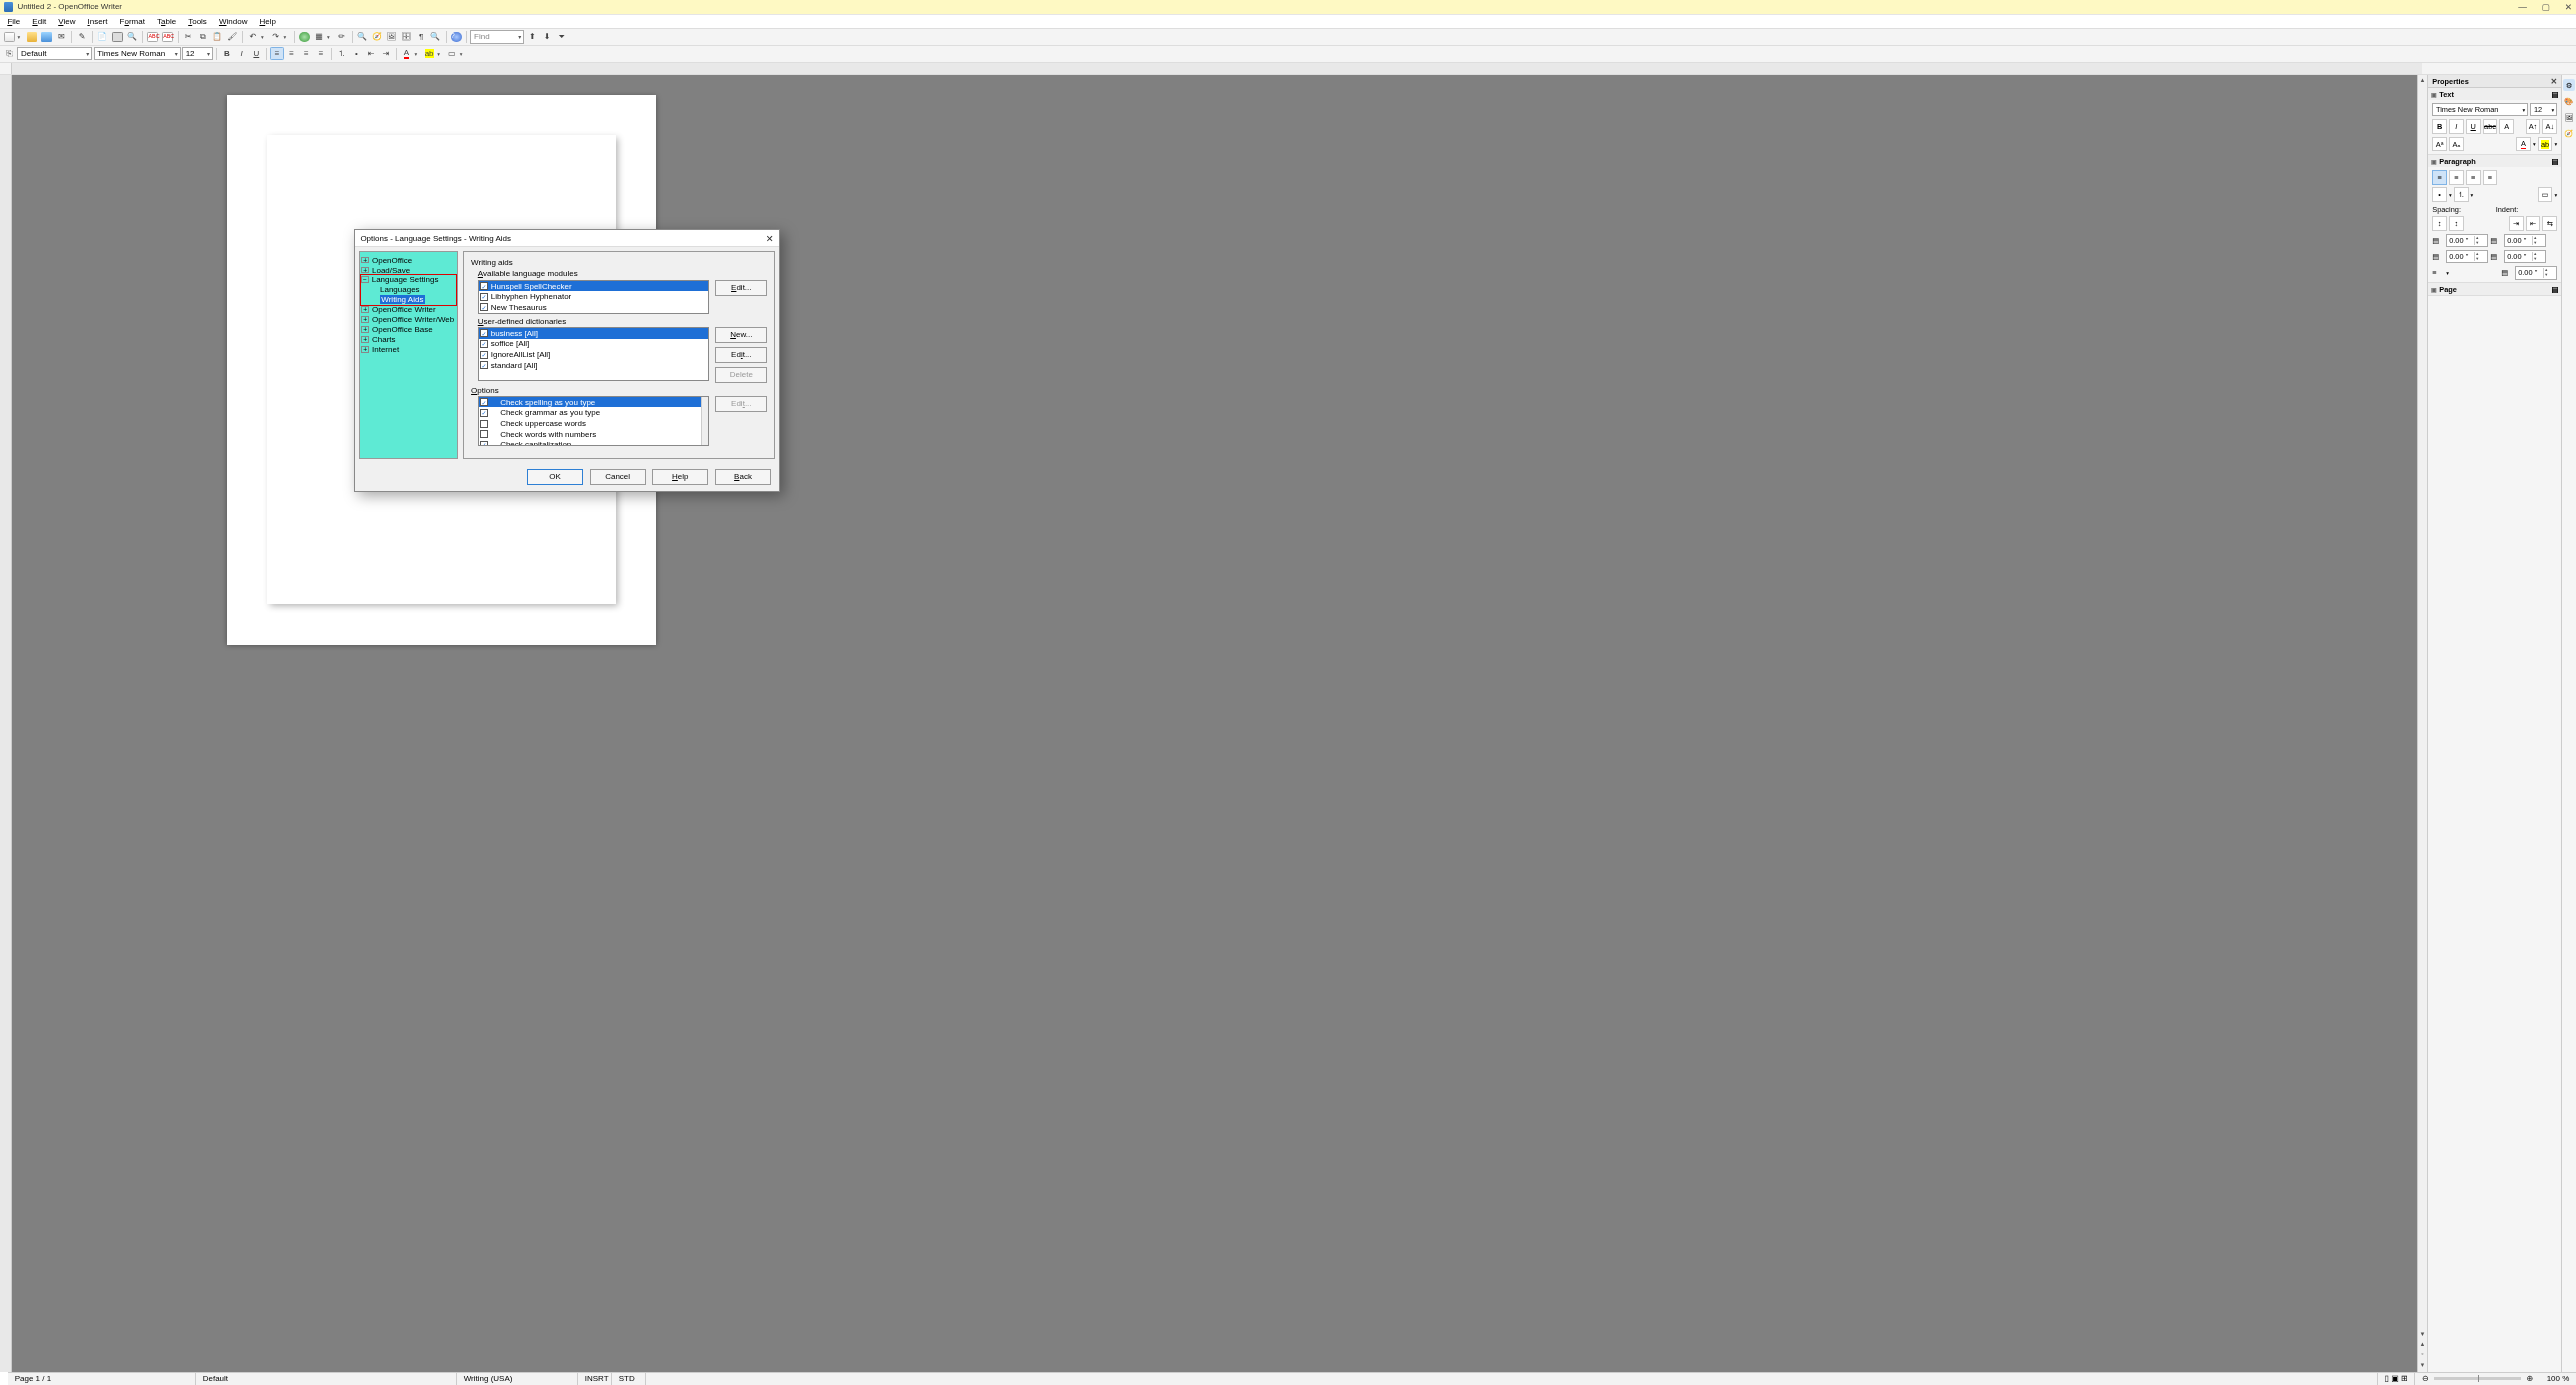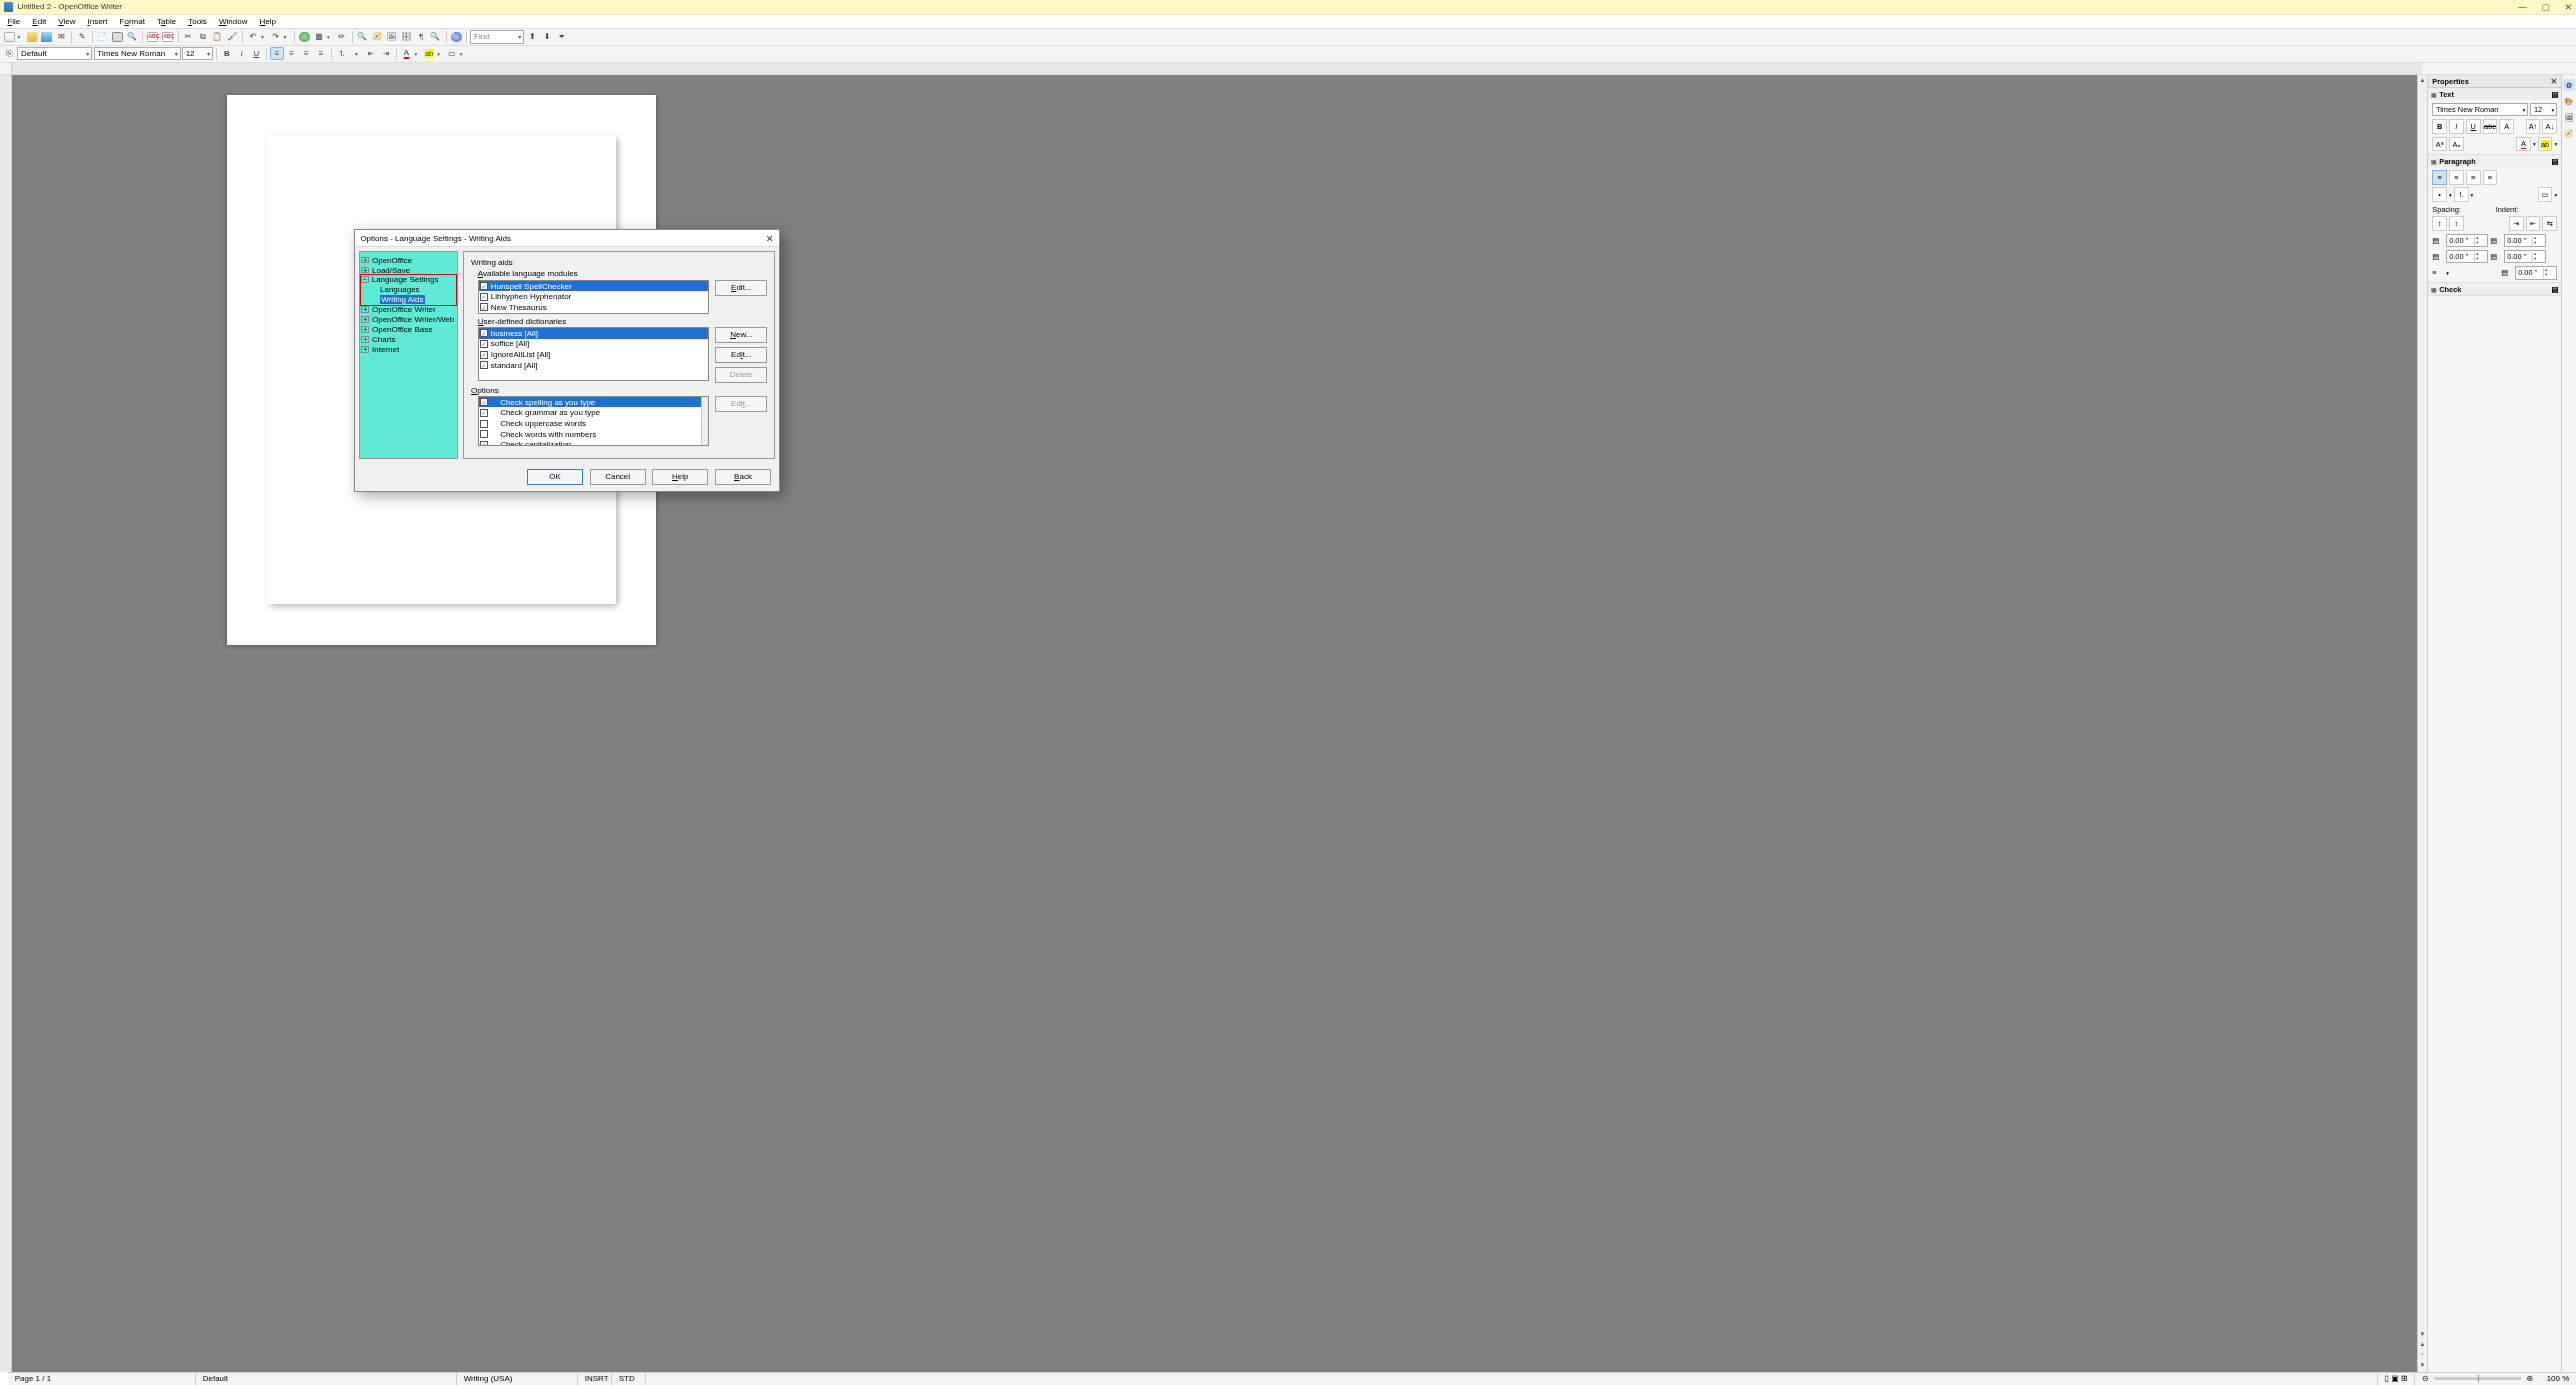--- a/index.html
+++ b/index.html
@@ -541,21 +541,21 @@
                 <span>▲</span>
                 <span>▼</span>
               </div>
             </div>
         </div>
       </div>
     </div>
 
     <div class="propsection">
       <div class="hdr">
-          <span>Check</span>
+          <span>Page</span>
           <span style="margin-left:auto">▤</span>
         </div>
     </div>
   </div>
 
   <div class="propicons">
     <div class="sidebtn" style="background:#cfe3f7">⚙</div>
     <div class="sidebtn">🎨</div>
     <div class="sidebtn">🖼</div>
     <div class="sidebtn">🧭</div>

